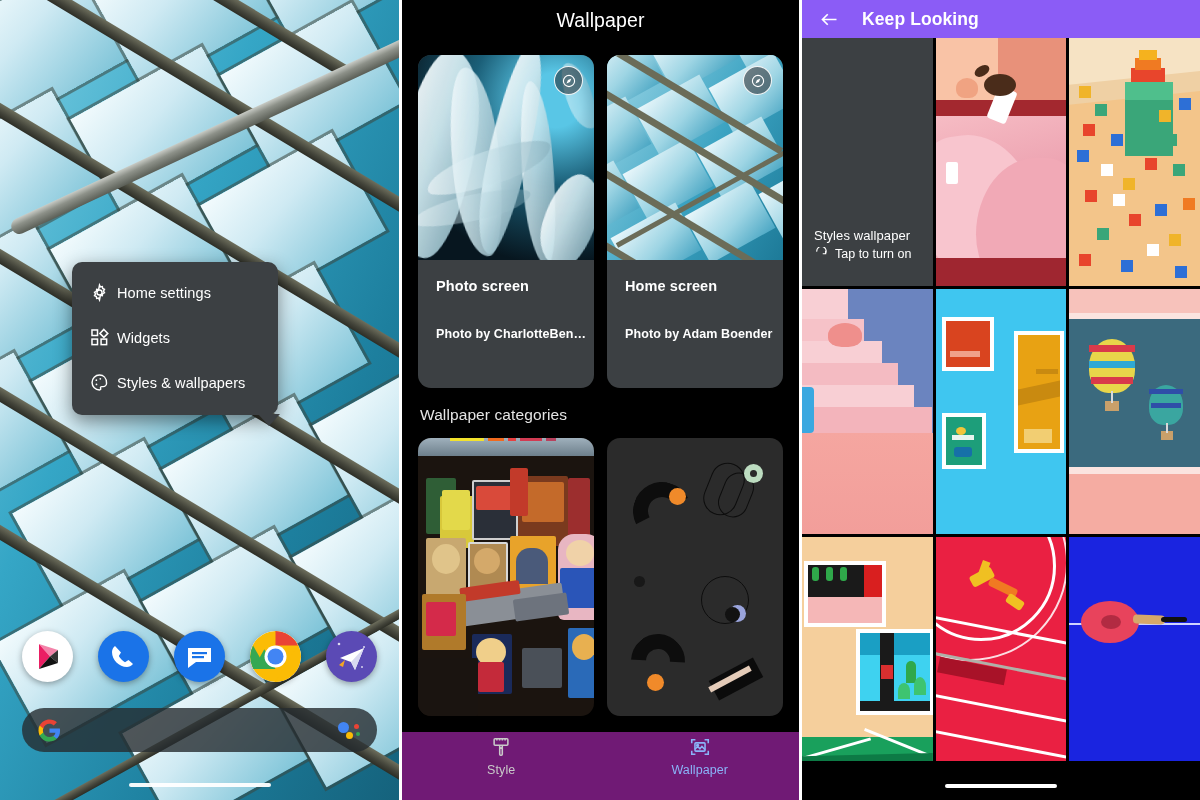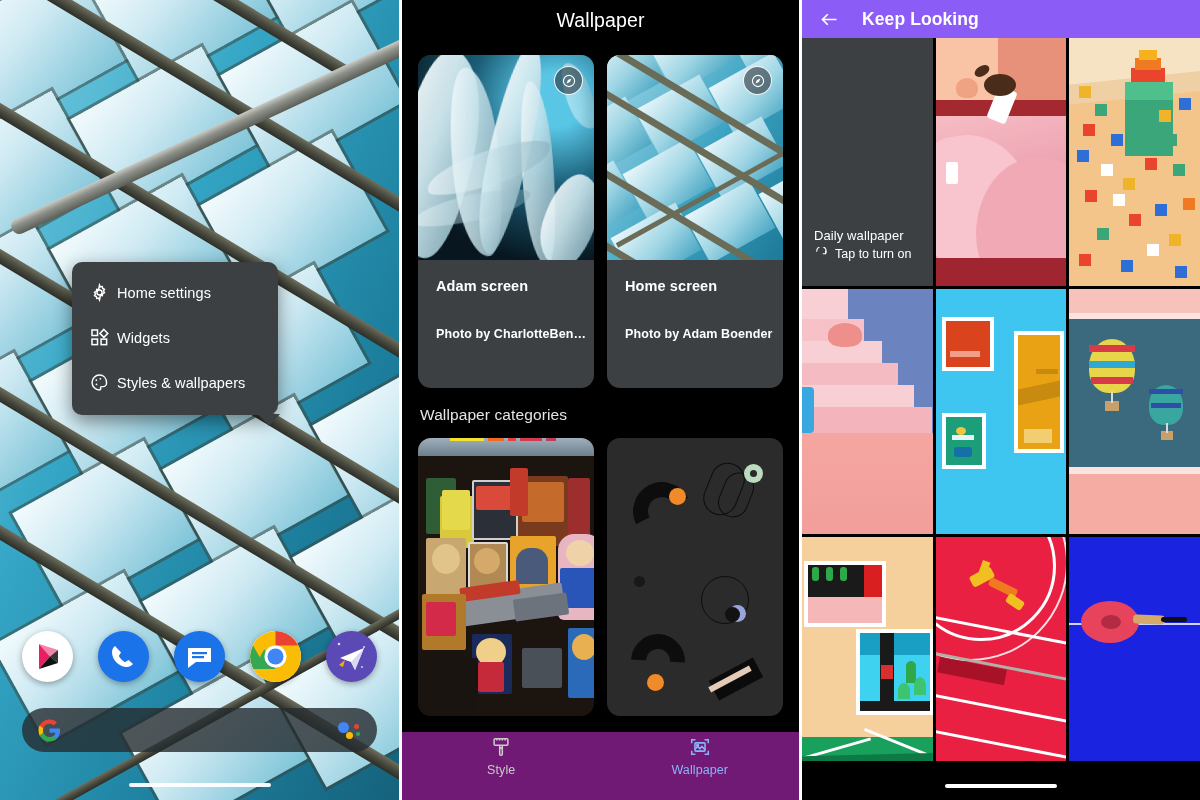--- a/index.html
+++ b/index.html
@@ -304,21 +304,21 @@
             <div class="sw" style="left:126px; top:118px; width:52px;  height:96px;  transform:rotate(16deg); opacity:.9;"></div>
             <div class="sw" style="left:148px; top:6px;   width:26px;  height:70px;  transform:rotate(-22deg);opacity:.5;"></div>
           </div>
           <div class="pv-badge">
             <svg viewBox="0 0 24 24" fill="none" stroke="#fff" stroke-width="1.7">
               <circle cx="12" cy="12" r="8.4"></circle>
               <path d="M15.6 8.4l-2.2 5.2-5.2 2.2 2.2-5.2z" fill="#fff" stroke="none"></path>
             </svg>
           </div>
         </div>
-        <div class="pv-name">Adam screen</div>
+        <div class="pv-name">Photo screen</div>
         <div class="pv-author">Photo by CharlotteBen…</div>
       </div>
 
       <div class="pv-card">
         <div class="pv-img">
           <div class="bldg">
             <div class="gl" style="left:-24px; top:-8px;  width:74px; height:54px; transform:rotate(-29deg);"></div>
             <div class="gl" style="left:50px;  top:-30px; width:74px; height:54px; transform:rotate(-29deg);"></div>
             <div class="gl" style="left:124px; top:-52px; width:74px; height:54px; transform:rotate(-29deg);"></div>
             <div class="gl" style="left:-38px; top:56px;  width:74px; height:54px; transform:rotate(-29deg);"></div>
@@ -444,21 +444,21 @@
           <path d="M20 12H4M10 6l-6 6 6 6"></path>
         </svg>
       </span>
       <span class="kl-title">Keep Looking</span>
     </div>
 
     <div class="kl-grid kl-r1">
 
       <div class="kl-cell kl-daily">
         <div class="daily-txt">
-          <div class="daily-title">Daily wallpaper</div>
+          <div class="daily-title">Styles wallpaper</div>
           <div class="daily-sub">
             <span class="refresh-ic">
               <svg viewBox="0 0 24 24" fill="none" stroke="#fff" stroke-width="2" style="width:14px;height:14px;">
                 <path d="M20 6.5v5h-5"></path>
                 <path d="M19.3 11.5A8 8 0 104.8 8"></path>
               </svg>
             </span>
             <span>Tap to turn on</span>
           </div>
         </div>

